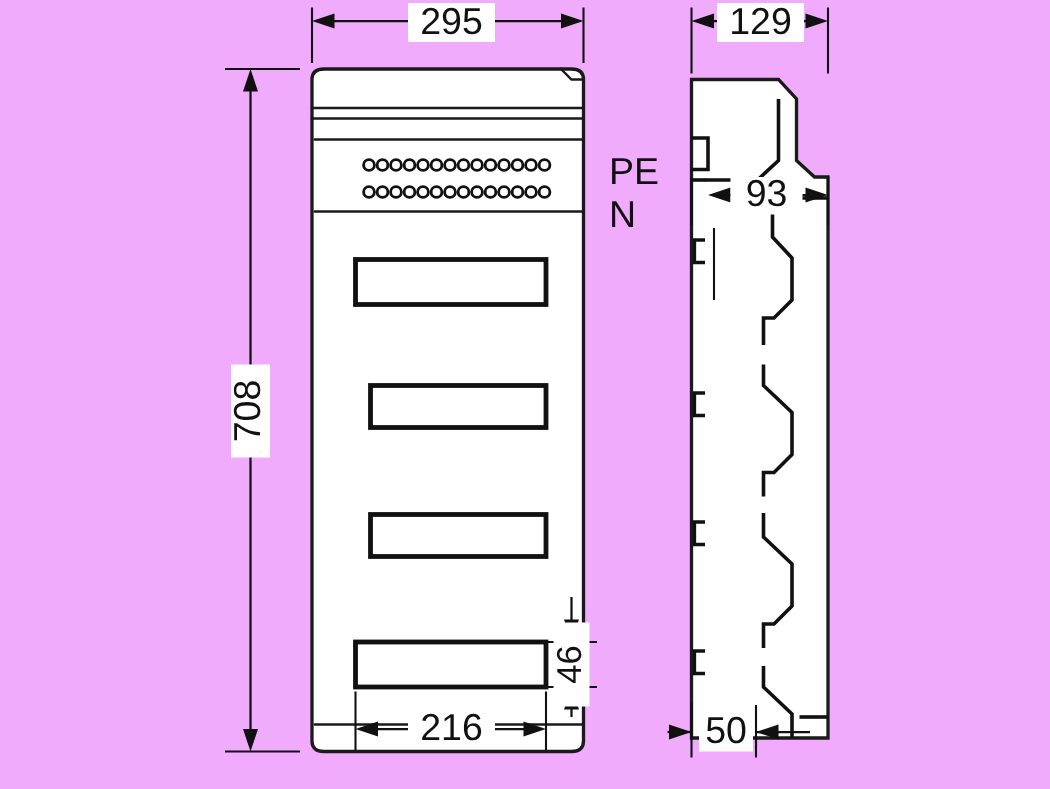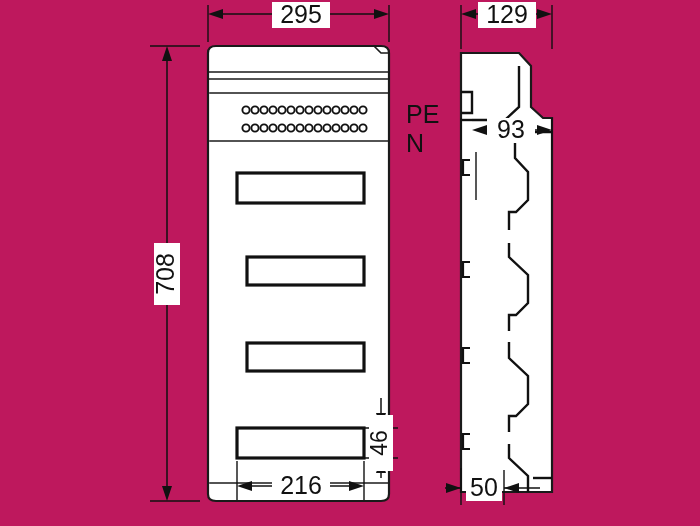--- a/index.html
+++ b/index.html
@@ -10,21 +10,21 @@
   body {
     width: 700px;
     height: 526px;
     overflow: hidden;
     font-family: "Liberation Sans", sans-serif;
   }
   #drawing-root {
     position: relative;
     width: 700px;
     height: 526px;
-    background: #be185d;
+    background: #f0abfc;
   }
   svg#tech-drawing {
     display: block;
     width: 700px;
     height: 526px;
   }
   .outline {
     fill: #ffffff;
     stroke: #1a1a1a;
     stroke-width: 2.2;

